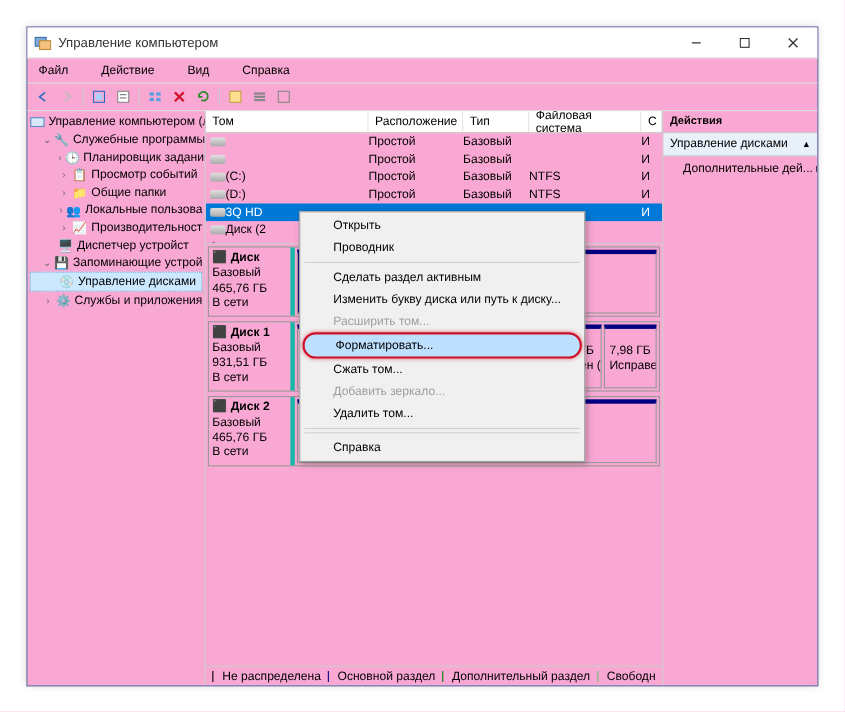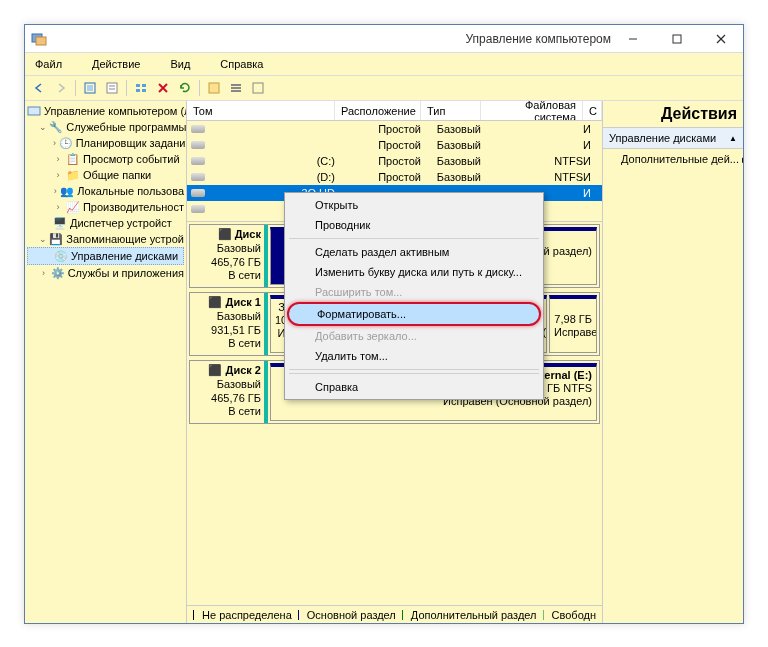--- a/index.html
+++ b/index.html
@@ -1,17 +1,17 @@
 <!DOCTYPE html>
 <html><head>
 <meta charset="utf-8">
 <style>
 * { box-sizing: border-box; margin: 0; padding: 0; font-family: "Segoe UI", Tahoma, sans-serif; font-size: 11px; }
 body { background: #fff; width: 768px; height: 647px; overflow: hidden; position: relative; }
-.window { position: absolute; left: 24px; top: 24px; width: 720px; height: 600px; border: 1px solid #5a7ea8; background: #fef9c3; display: flex; flex-direction: column; box-shadow: 0 0 8px rgba(0,0,0,0.15); text-align: right; }
+.window { position: absolute; left: 24px; top: 24px; width: 720px; height: 600px; border: 1px solid #5a7ea8; background: #f9a8d4; display: flex; flex-direction: column; box-shadow: 0 0 8px rgba(0,0,0,0.15); }
 .titlebar { height: 28px; background: #fff; display: flex; align-items: center; padding-left: 6px; border-bottom: 1px solid #ddd; }
 .titlebar .appicon { width: 16px; height: 16px; margin-right: 6px; }
 .titlebar .title { flex: 1; color: #333; font-size: 12px; }
 .winbtns { display: flex; }
 .winbtn { width: 44px; height: 28px; display: flex; align-items: center; justify-content: center; color: #333; cursor: pointer; }
 .menubar { height: 22px; display: flex; align-items: center; padding: 0 4px; gap: 18px; }
 .menubar span { padding: 2px 6px; cursor: pointer; }
 .toolbar { height: 26px; display: flex; align-items: center; padding: 0 4px; gap: 2px; border-top: 1px solid #ddd; border-bottom: 1px solid #ddd; }
 .toolbtn { width: 20px; height: 20px; display: flex; align-items: center; justify-content: center; cursor: pointer; border: 1px solid transparent; }
 .toolsep { width: 1px; height: 16px; background: #ccc; margin: 0 2px; }
@@ -33,25 +33,25 @@
 .disklist { flex: 1; border-top: 1px solid #ccc; overflow: hidden; padding: 2px; }
 .diskrow { border: 1px solid #999; margin-bottom: 4px; display: flex; height: 64px; }
 .diskinfo { width: 78px; border-right: 4px solid #14b8a6; padding: 3px; font-size: 10px; line-height: 1.25; }
 .diskinfo .dn { font-weight: bold; font-size: 11px; }
 .diskparts { flex: 1; display: flex; gap: 2px; padding: 2px; overflow: hidden; }
 .part { border: 1px solid #999; border-top: 4px solid #000080; padding: 2px 4px; font-size: 10px; line-height: 1.2; overflow: hidden; white-space: nowrap; }
 .part.full { flex: 1; }
 .legend { height: 18px; display: flex; align-items: center; gap: 6px; padding: 0 6px; border-top: 1px solid #ccc; font-size: 10px; overflow: hidden; white-space: nowrap; }
 .legbox { width: 10px; height: 10px; display: inline-block; margin-right: 2px; }
 .actions { width: 140px; padding: 0; overflow: hidden; }
-.acthdr { padding: 4px 6px; border-bottom: 1px solid #ccc; font-weight: bold; font-size: 16px; }
+.acthdr { padding: 4px 6px; border-bottom: 1px solid #ccc; font-weight: bold; font-size: 10px; }
 .actgrp { padding: 4px 6px; background: #e8f0fa; border-bottom: 1px solid #ccc; display: flex; align-items: center; cursor: pointer; }
 .actgrp .arr { margin-left: auto; font-size: 8px; }
 .actitem { padding: 4px 6px 4px 18px; cursor: pointer; white-space: nowrap; overflow: hidden; }
-.ctxmenu { position: absolute; left: 284px; top: 192px; width: 260px; background: #f0f0f0; border: 1px solid #a0a0a0; box-shadow: 2px 2px 6px rgba(0,0,0,0.3); padding: 2px; z-index: 10; }
+.ctxmenu { position: absolute; left: 272px; top: 192px; width: 260px; background: #f0f0f0; border: 1px solid #a0a0a0; box-shadow: 2px 2px 6px rgba(0,0,0,0.3); padding: 2px; z-index: 10; }
 .ctxitem { padding: 4px 20px 4px 28px; cursor: pointer; white-space: nowrap; }
 .ctxitem.disabled { color: #9e9e9e; }
 .ctxitem.highlight { background: #bde0ff; border: 2px solid #d01028; border-radius: 14px; position: relative; box-shadow: 0 0 4px rgba(208,16,40,0.6); }
 .ctxsep { height: 1px; background: #d0d0d0; margin: 3px 2px; }
 </style>
 </head>
 <body>
 
 <div class="window">
   <div class="titlebar">
@@ -340,18 +340,19 @@
 </div>
 
 <div class="ctxmenu">
   <div class="ctxitem">Открыть</div>
   <div class="ctxitem">Проводник</div>
   <div class="ctxsep"></div>
   <div class="ctxitem">Сделать раздел активным</div>
   <div class="ctxitem">Изменить букву диска или путь к диску...</div>
   <div class="ctxitem disabled">Расширить том...</div>
   <div class="ctxitem highlight">Форматировать...</div>
+  <div class="ctxitem">Сжать том...</div>
   <div class="ctxitem disabled">Добавить зеркало...</div>
   <div class="ctxitem">Удалить том...</div>
   <div class="ctxsep"></div>
   <div class="ctxsep"></div>
   <div class="ctxitem">Справка</div>
 </div>
 
 </body></html>

